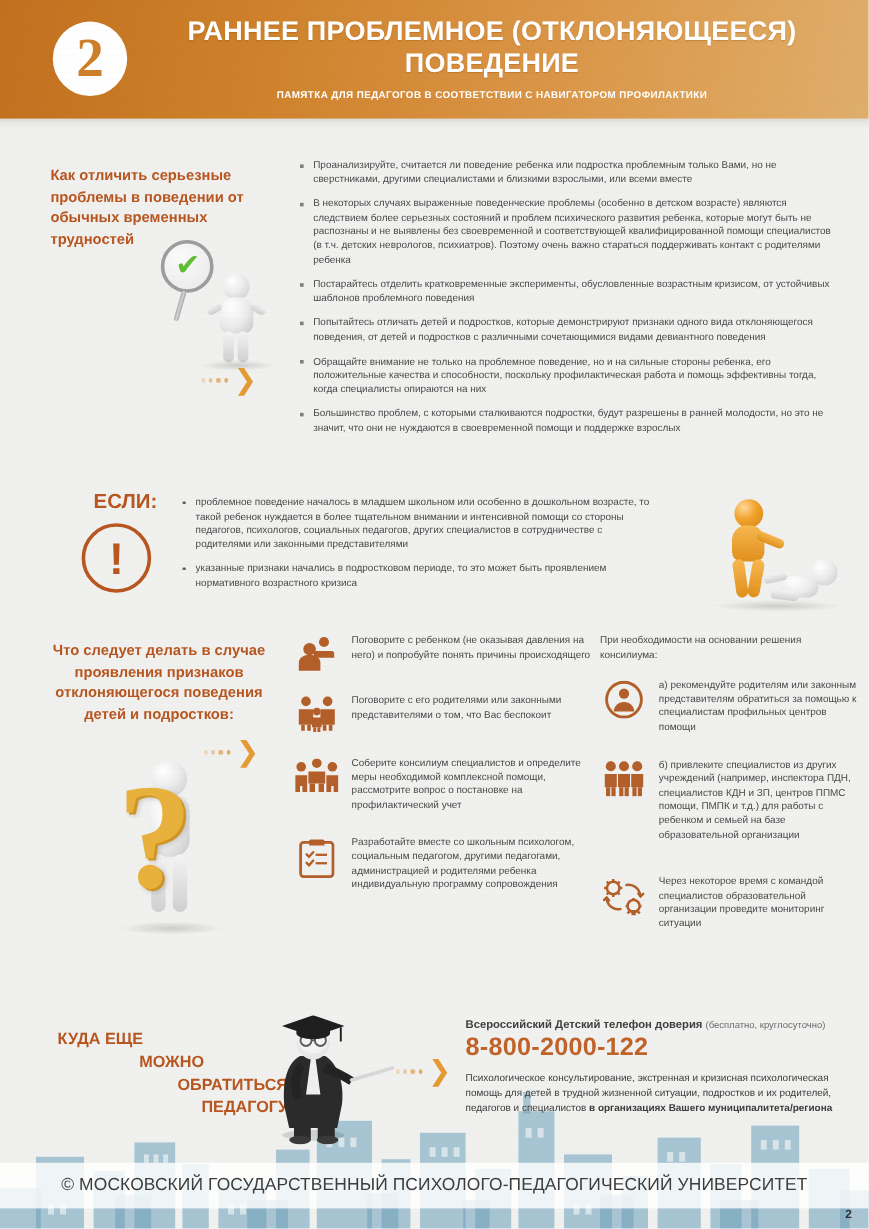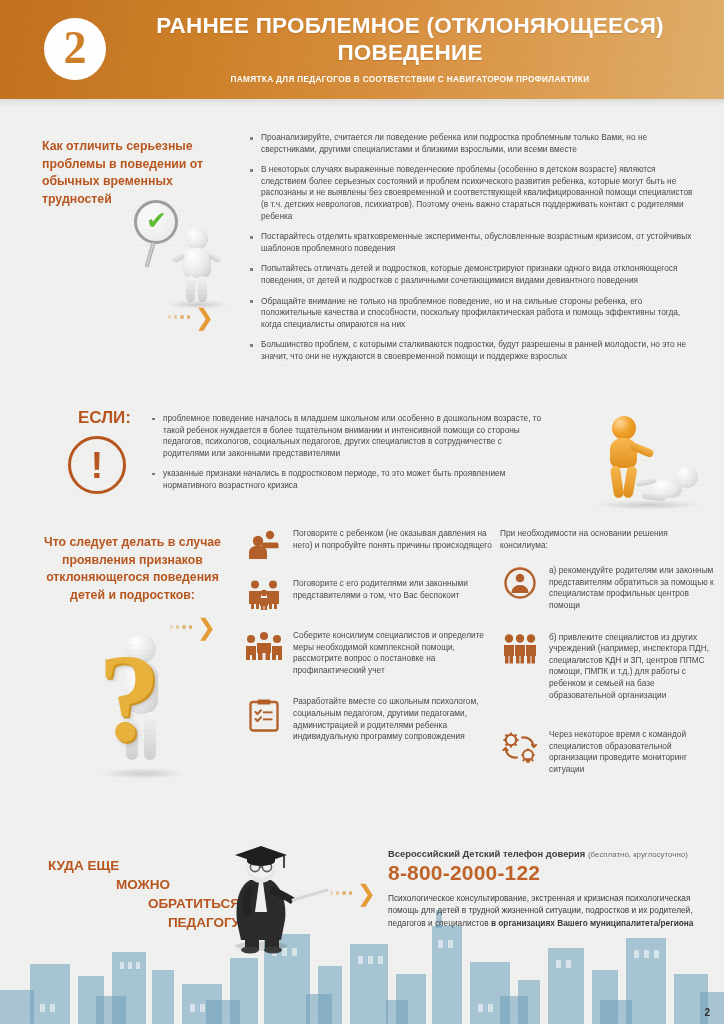--- a/index.html
+++ b/index.html
@@ -606,16 +606,19 @@
         <rect x="40" y="100" width="5" height="8"></rect>
           <rect x="50" y="100" width="5" height="8"></rect>
         <rect x="190" y="100" width="5" height="8"></rect>
           <rect x="200" y="100" width="5" height="8"></rect>
         <rect x="478" y="100" width="5" height="8"></rect>
           <rect x="488" y="100" width="5" height="8"></rect>
       </g>
     </svg>
   </div>
 
+  <div class="footer-band">
+    <span>© МОСКОВСКИЙ ГОСУДАРСТВЕННЫЙ ПСИХОЛОГО-ПЕДАГОГИЧЕСКИЙ УНИВЕРСИТЕТ</span>
+  </div>
   <div class="page-num">2</div>
 
   <div class="texture"></div>
 </div>
 
 </body></html>

